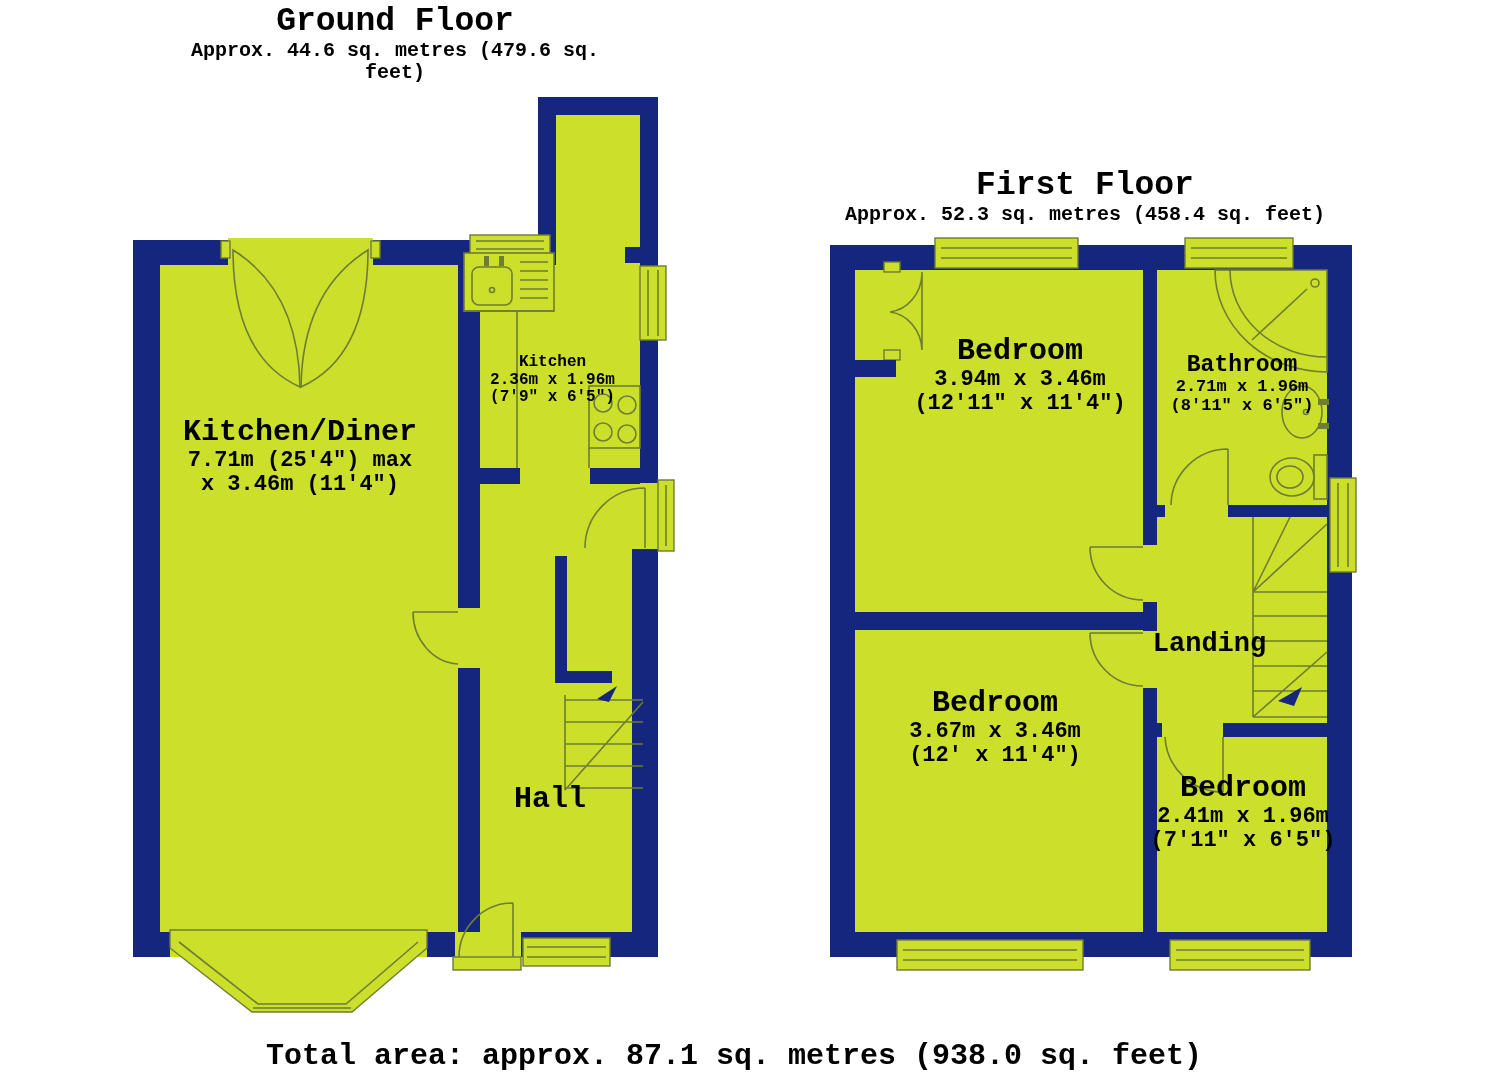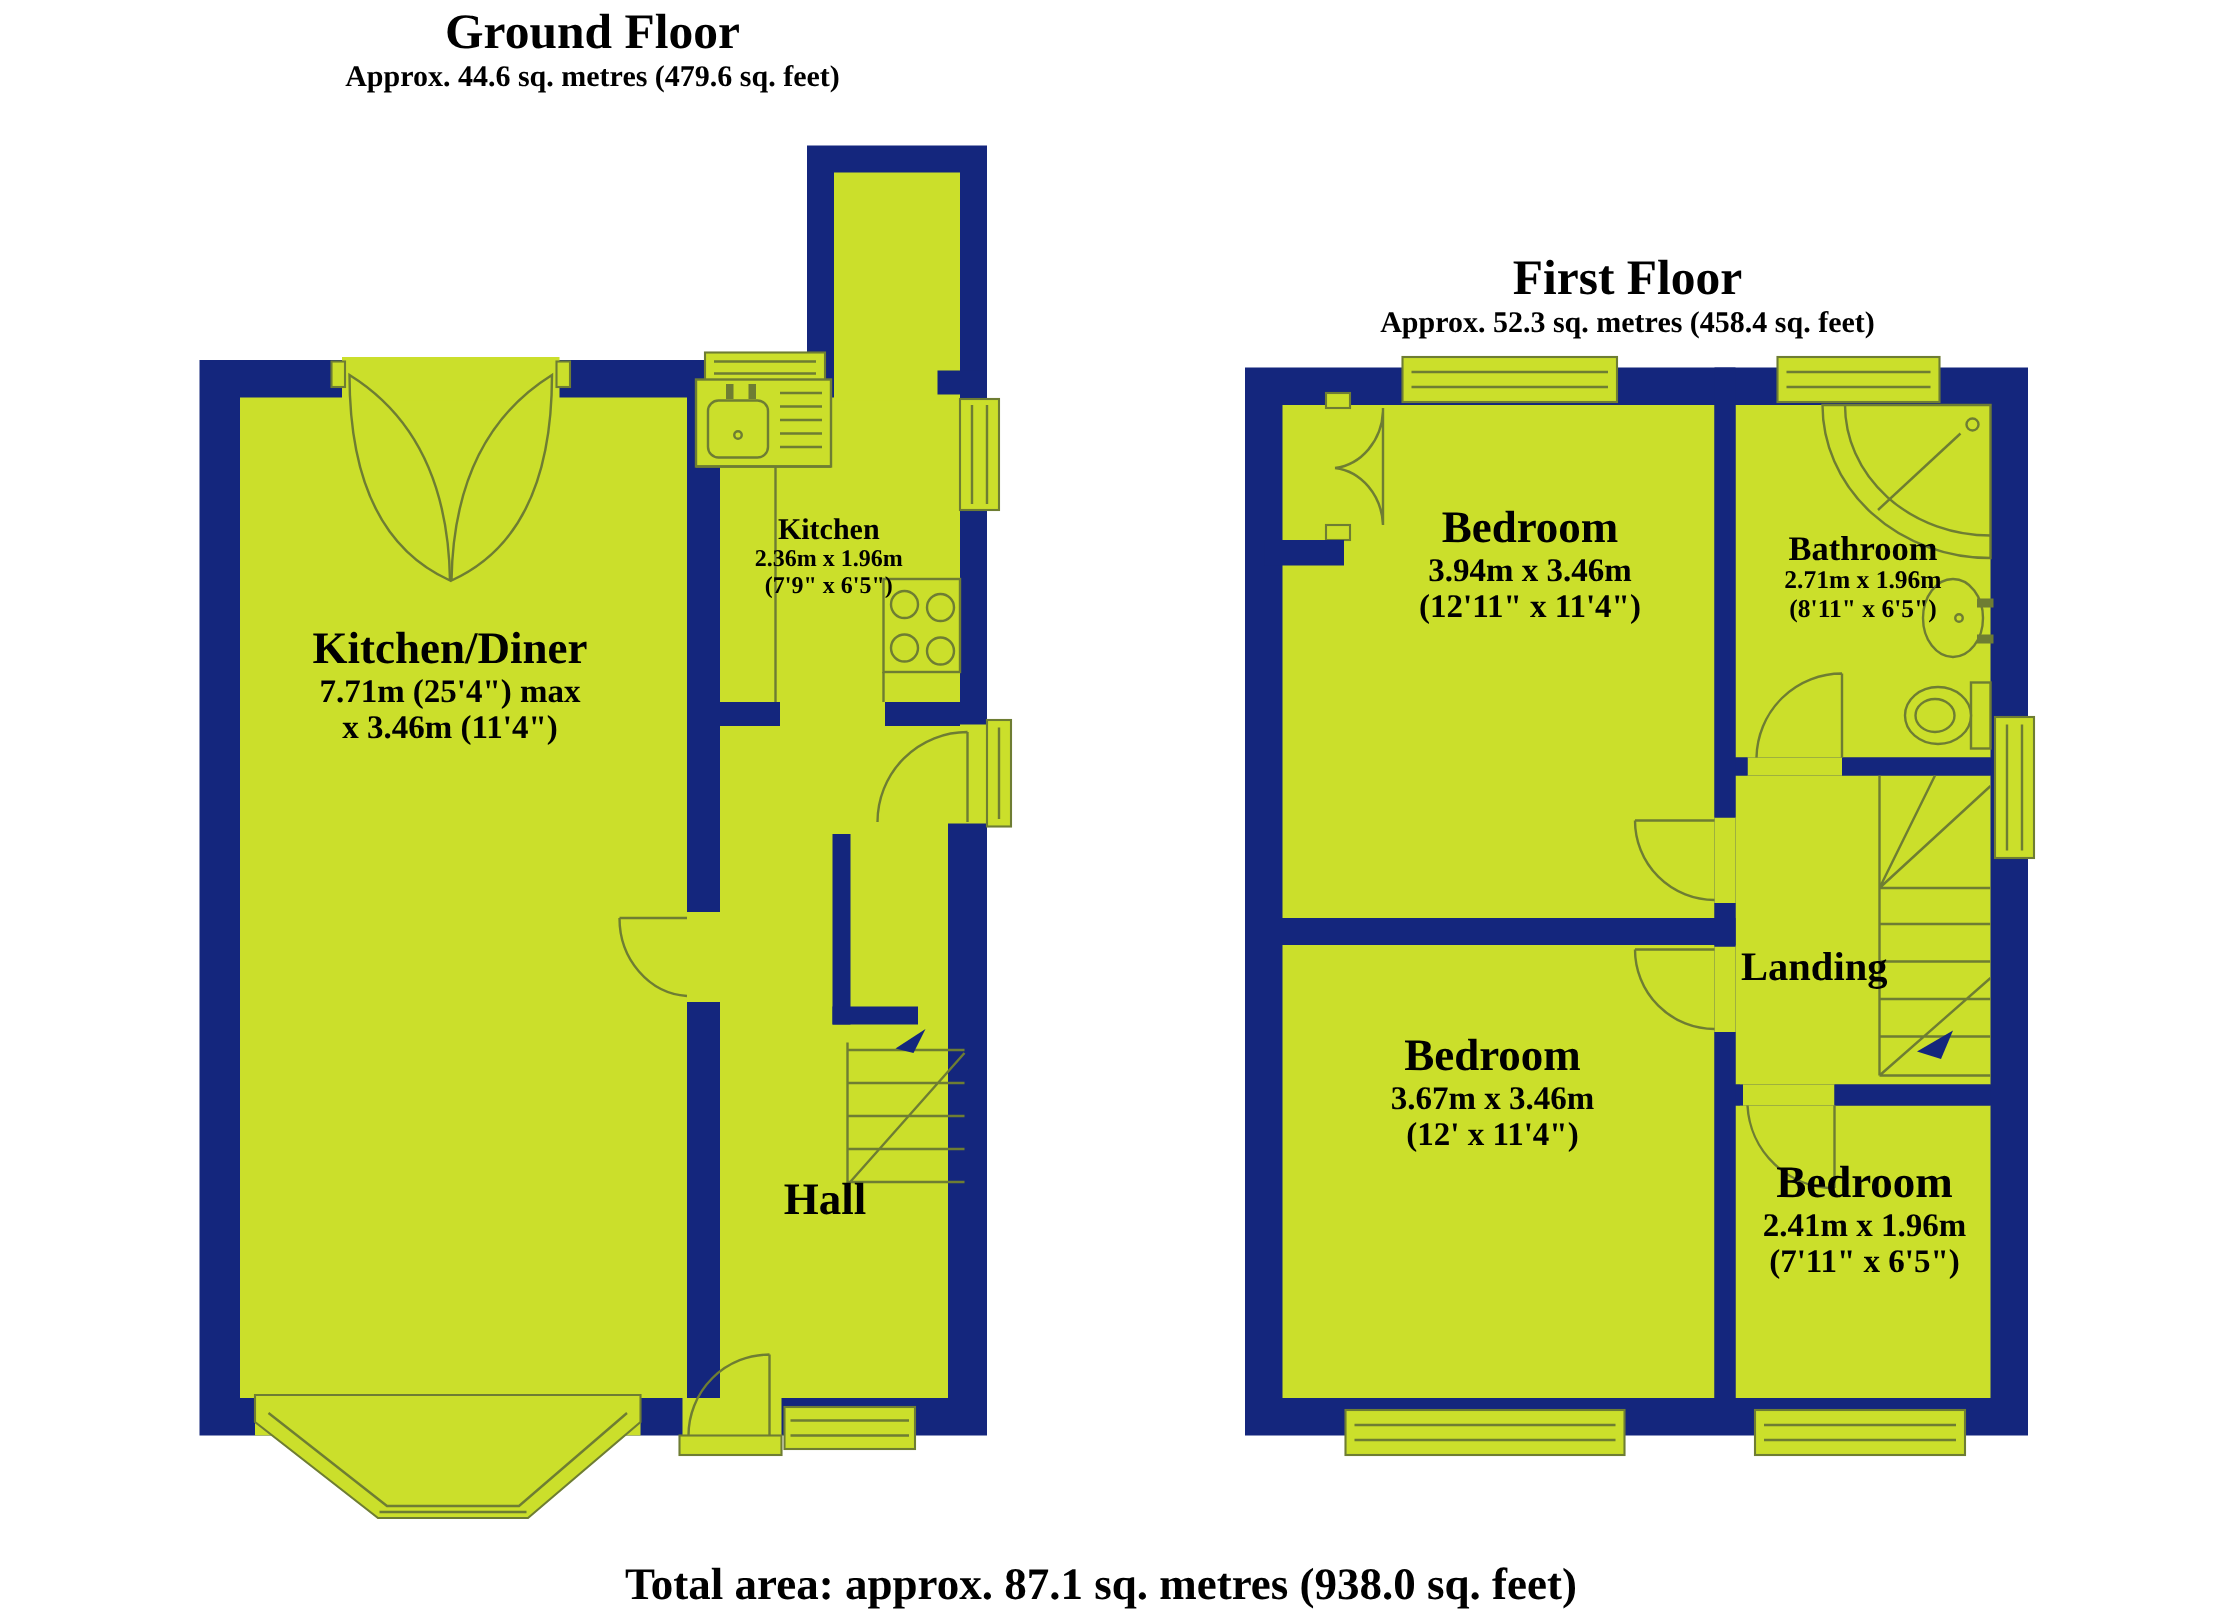--- a/index.html
+++ b/index.html
@@ -1,36 +1,36 @@
 <!DOCTYPE html>
 <html style="--wall: #14267d; --floor: #cbdf2b; --line: #6e7d33;"><head>
 <meta charset="utf-8">
 <style>
   :root { --wall:#14267d; --floor:#cbdf2b; --line:#6e7d33; }
   html,body { margin:0; padding:0; background:#ffffff; }
   #stage {
     position:relative; width:1485px; height:1080px; background:#ffffff;
-    font-family:Liberation Serif, serif; overflow:hidden;
+    font-family:Liberation Mono, monospace; overflow:hidden;
   }
   #plan-svg { position:absolute; left:0; top:0; }
   .wall { fill:var(--wall); }
   .floor-g rect { fill:var(--floor); }
   .ln { stroke:var(--line); stroke-width:1.6; fill:none; }
   .fixt { stroke:var(--line); stroke-width:1.6; fill:var(--floor); }
   .winfill { fill:var(--floor); stroke:var(--line); stroke-width:1.4; }
   .arrowfill { fill:var(--wall); }
   .tap { fill:var(--line); }
   .label { position:absolute; text-align:center; color:#000; font-weight:bold; line-height:1.1; }
   .t1 { font-size:33px; font-weight:bold; }
   .t2 { font-size:20px; font-weight:bold; margin-top:0; }
   .rname-lg { font-size:30px; }
   .rdim-lg  { font-size:22px; }
   .rname-md { font-size:23px; }
   .rdim-md  { font-size:17px; }
-  .rname-sm { font-size:20px; }
+  .rname-sm { font-size:16px;margin-top:12px; }
   .rdim-sm  { font-size:16px; }
   .footer-text { font-size:30px; font-weight:bold; }
 </style>
 </head>
 <body>
 
 <div id="stage">
 
   <svg id="plan-svg" width="1485" height="1080" viewBox="0 0 1485 1080">
 

